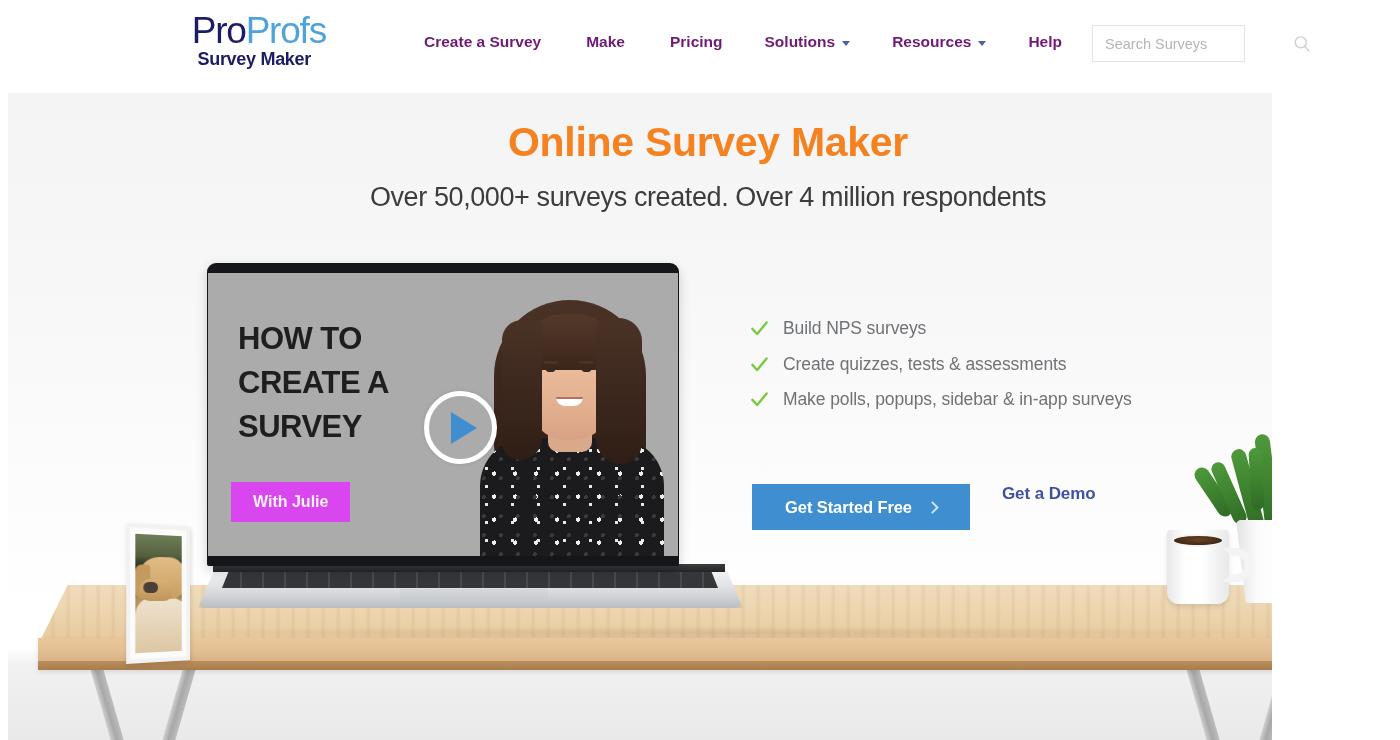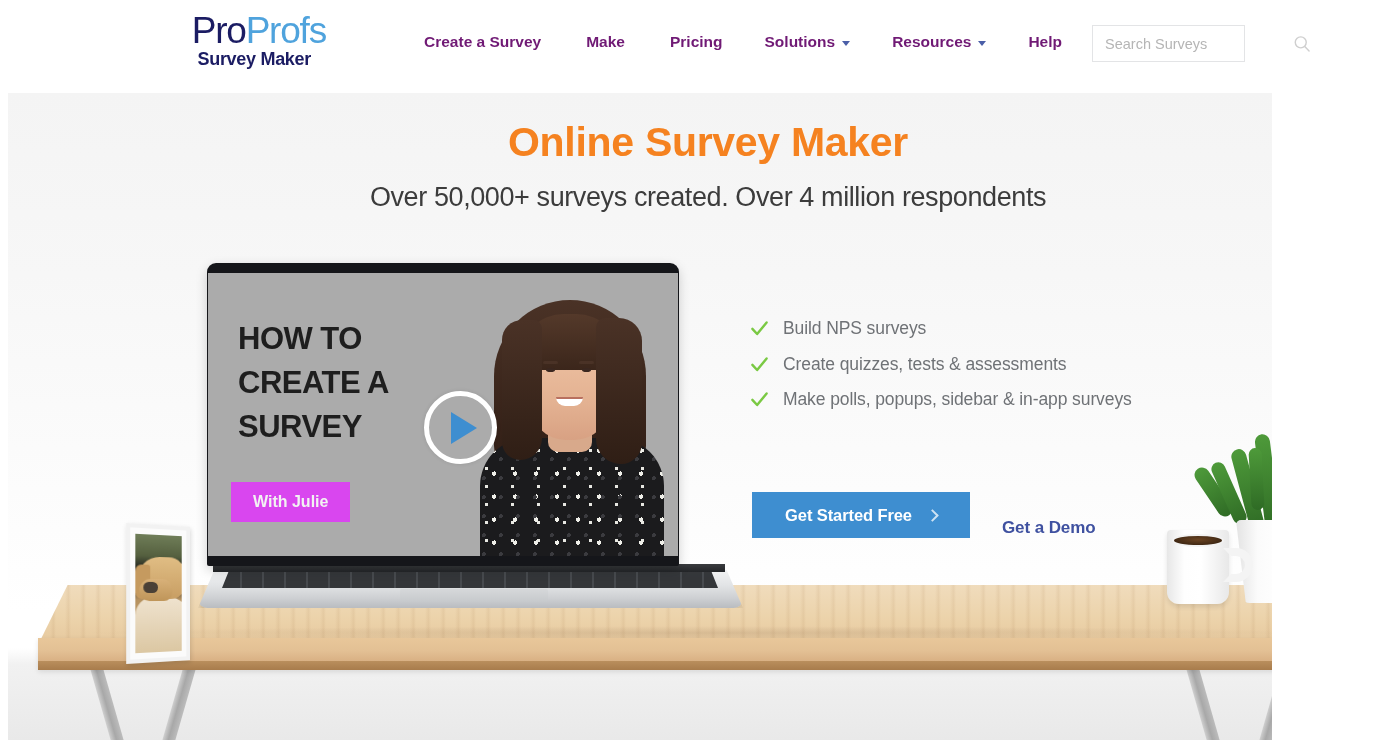--- a/index.html
+++ b/index.html
@@ -109,22 +109,22 @@
   }
   .check {
     width: 19px; height: 19px; flex: none;
     margin-right: 14px;
   }
   .feature-label {
     font-size: 17.5px; color: #6f7276;
     letter-spacing: -0.1px;
   }
   .cta-row {
-    position: absolute; left: 744px; top: 399px;
-    display: flex; align-items: flex-end;
+    position: absolute; left: 744px; top: 391px;
+    display: flex; align-items: flex-start;
   }
   .btn-primary {
     width: 218px; height: 46px;
     background: #3e8ed0;
     border: none;
     color: #ffffff;
     font-family: "Liberation Sans", sans-serif;
     font-size: 16.5px; font-weight: bold;
     display: flex; align-items: center; justify-content: center;
     gap: 16px;

